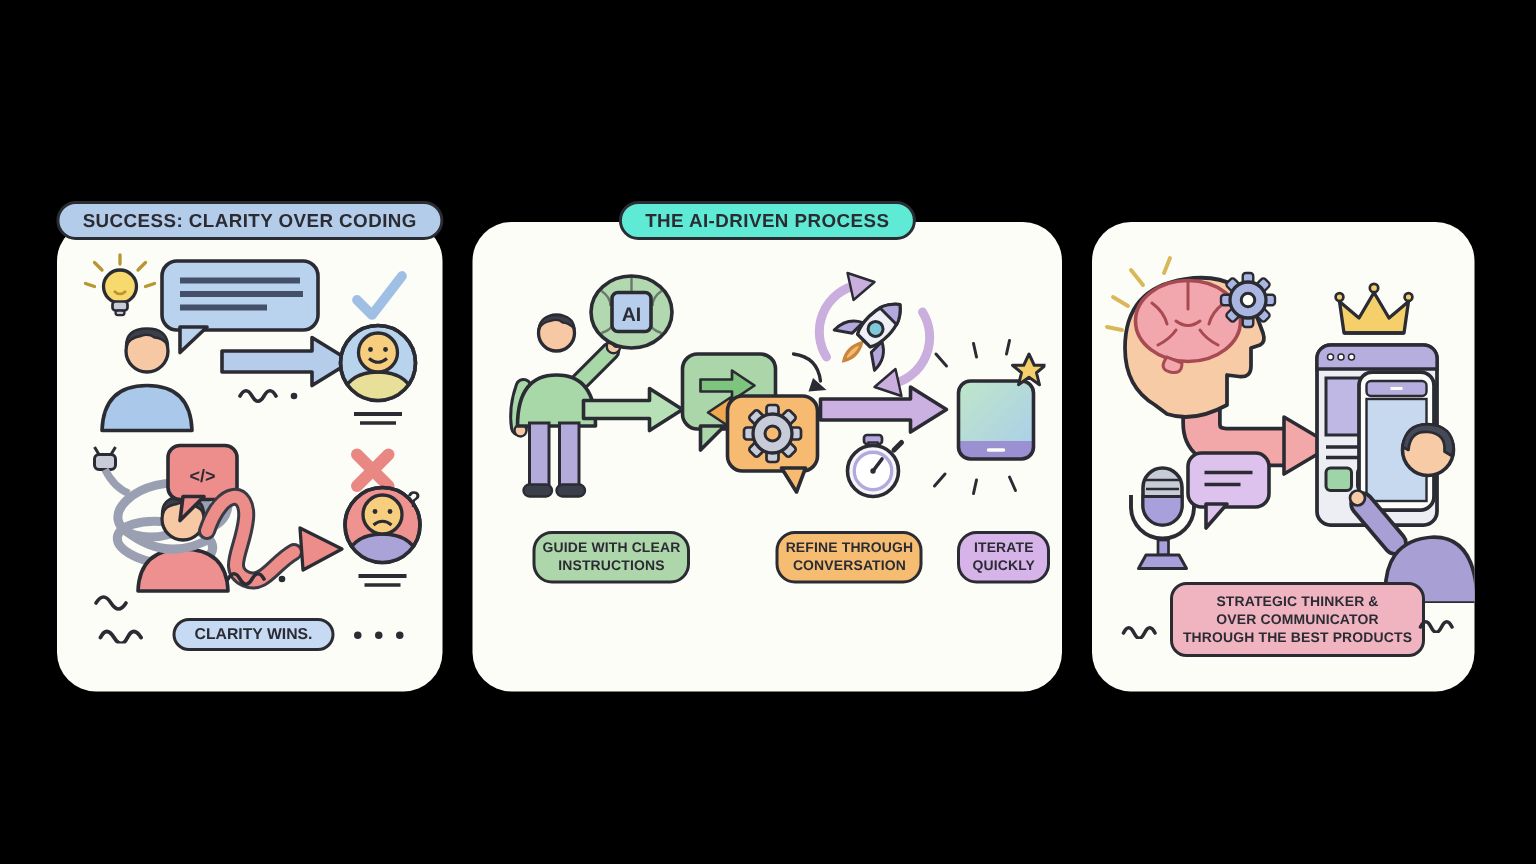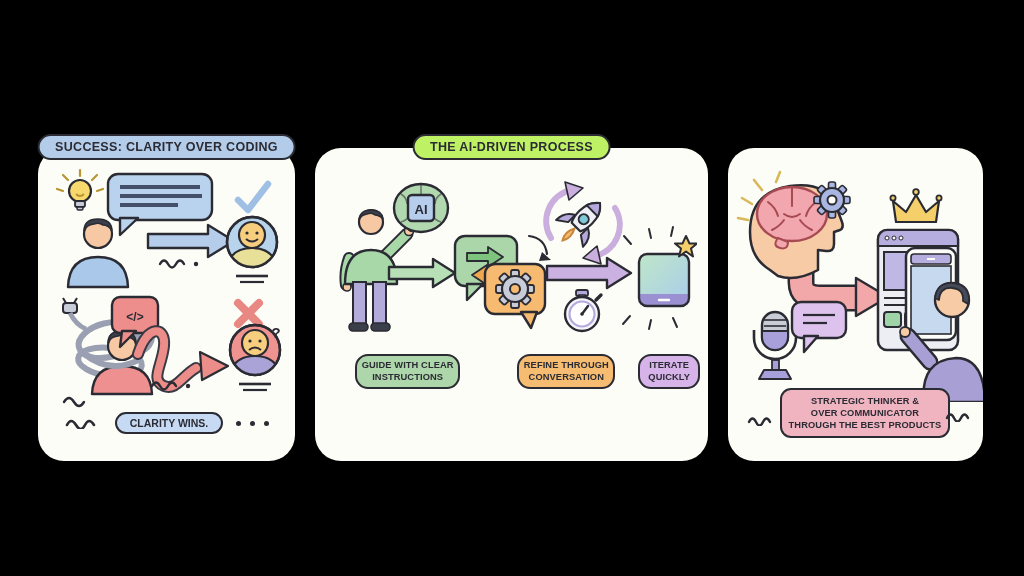--- a/index.html
+++ b/index.html
@@ -167,21 +167,21 @@
       <div class="pill" style="background: rgb(198, 218, 244);">CLARITY WINS.</div>
       <div class="dots">
           <i></i>
           <i></i>
           <i></i>
         </div>
     </div>
   </div>
 
   <div class="panel" style="left:315px;top:148px;width:393px;height:313px;">
-    <div class="panel-title" style="background: #bef264;">THE AI-DRIVEN PROCESS</div>
+    <div class="panel-title" style="background: #5eead4;">THE AI-DRIVEN PROCESS</div>
 
     <svg class="scene" style="left:10px;top:28px;" width="372" height="172" viewBox="0 0 372 172">
       <defs>
         <linearGradient id="devgrad" x1="0" y1="0" x2="1" y2="1">
           <stop offset="0" stop-color="#bfe6c8"></stop>
             <stop offset="1" stop-color="#a9cdec"></stop>
         </linearGradient>
       </defs>
 
       <g>

